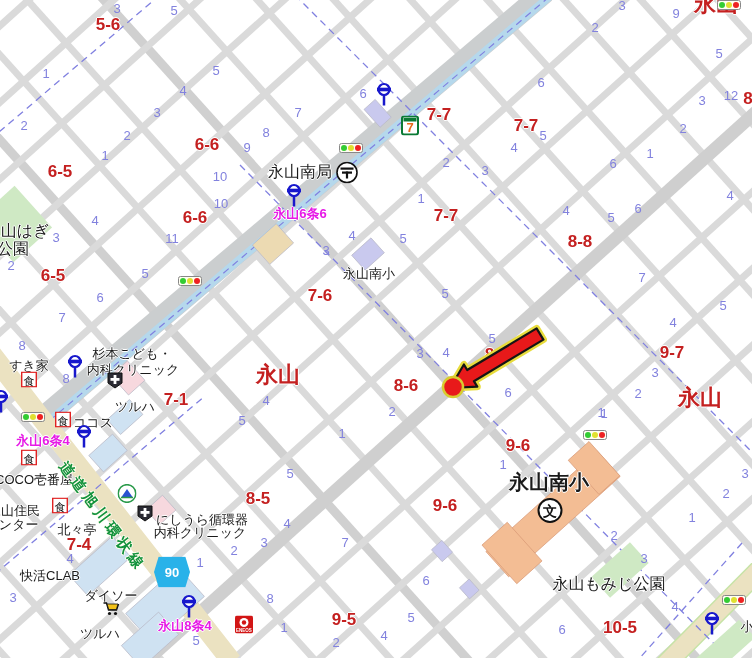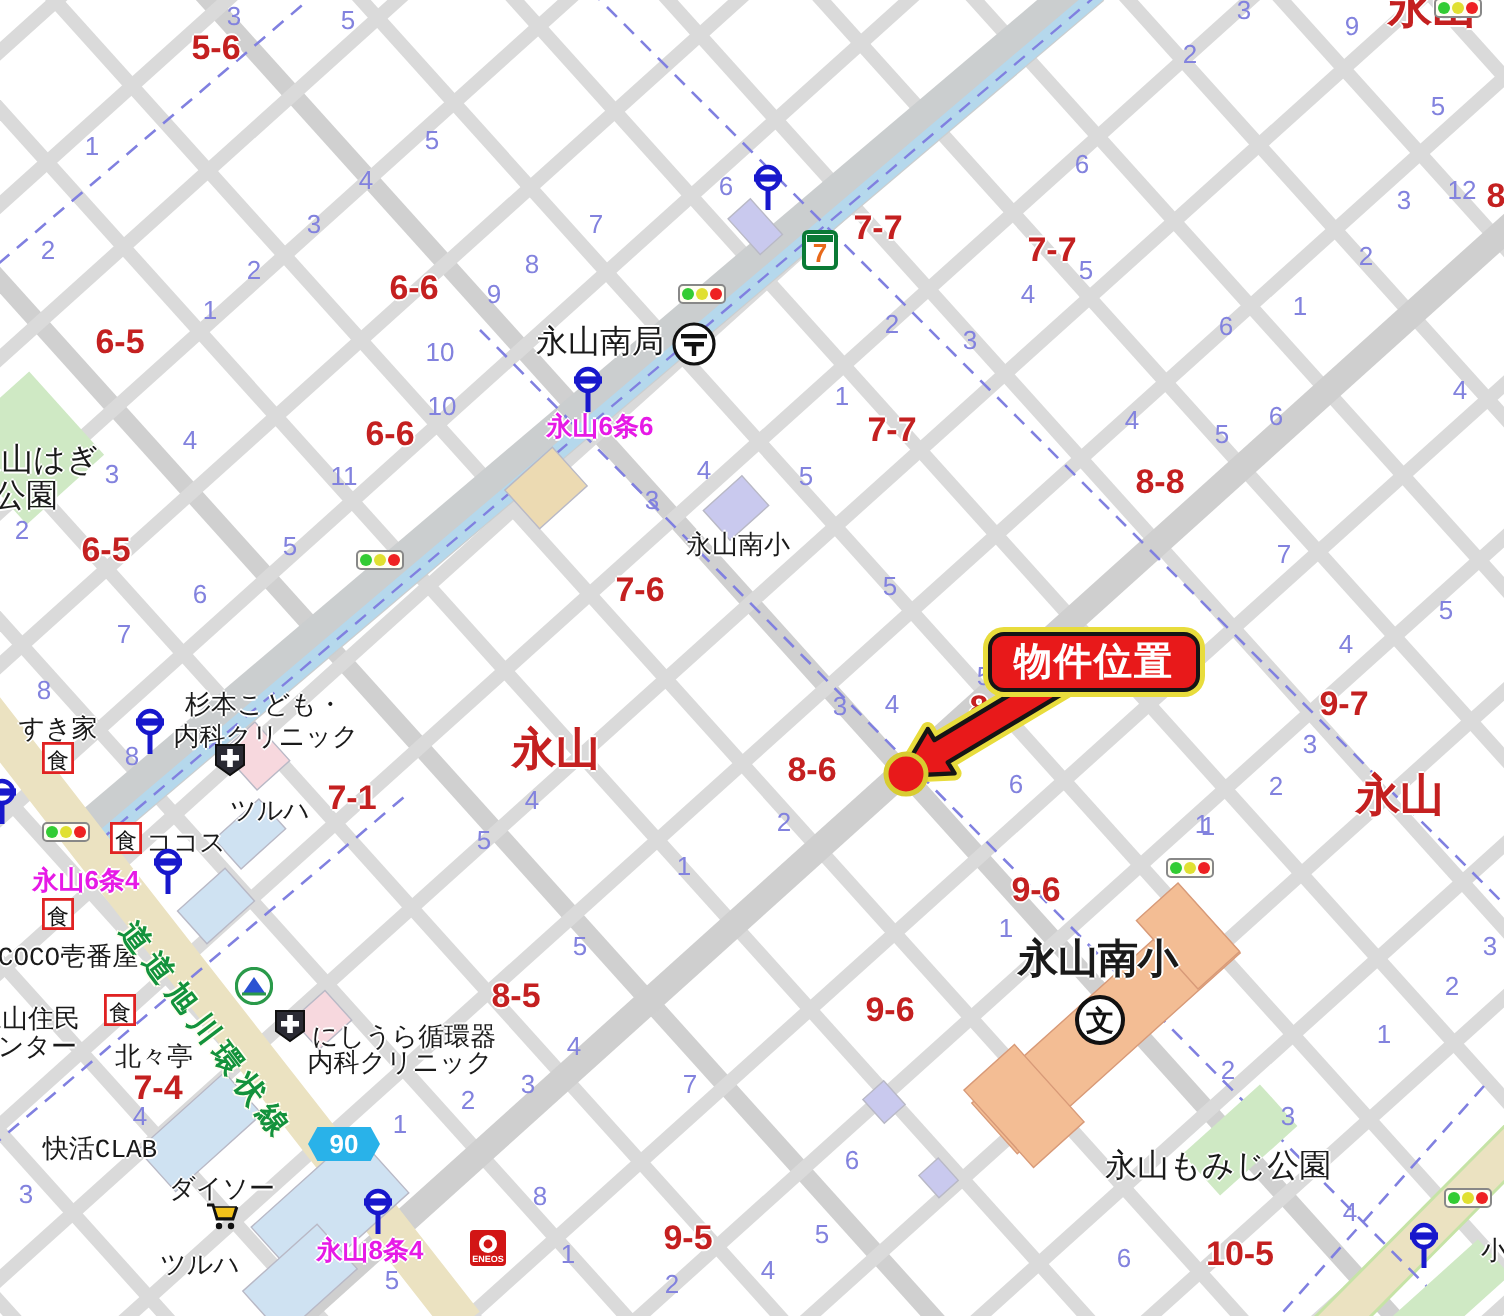--- a/index.html
+++ b/index.html
@@ -8,28 +8,28 @@
   #base,#overlay{position:absolute;left:0;top:0;}
   #overlay{z-index:5;pointer-events:none;}
   #labels{position:absolute;left:0;top:0;width:752px;height:658px;z-index:3;}
   .lbl{position:absolute;transform:translate(-50%,-50%);white-space:nowrap;line-height:1;}
   .block{color:#c42020;font-weight:bold;font-size:17px;
          text-shadow:1px 0 0 #fff,-1px 0 0 #fff,0 1px 0 #fff,0 -1px 0 #fff;}
   .district{color:#c42020;font-weight:bold;font-size:22px;
          text-shadow:1px 0 0 #fff,-1px 0 0 #fff,0 1px 0 #fff,0 -1px 0 #fff;}
   .lot{color:#8282de;font-size:13px;}
   .poi{color:#1a1a1a;font-size:13px;
-       text-shadow:1px 0 0 #fff,-1px 0 0 #fff,0 1px 0 #fff,0 -1px 0 #fff;font-family:Liberation Mono, monospace;}
+       text-shadow:1px 0 0 #fff,-1px 0 0 #fff,0 1px 0 #fff,0 -1px 0 #fff;}
   .poi.m{font-size:16px;}
   .poi.l{font-size:20px;font-weight:bold;}
   .busname{color:#e61ae6;font-size:13px;font-weight:bold;
        text-shadow:1px 0 0 #fff,-1px 0 0 #fff,0 1px 0 #fff,0 -1px 0 #fff;}
   .roadname{color:#13923c;font-size:15px;font-weight:bold;letter-spacing:4px;
        text-shadow:1px 0 0 #fffef0,-1px 0 0 #fffef0,0 1px 0 #fffef0,0 -1px 0 #fffef0;}
-  .routebadge{width:36px;height:17px;background:#29b2e9;color:#fff;font-size:13px;font-weight:bold;
+  .routebadge{width:36px;height:31px;background:#29b2e9;color:#fff;font-size:13px;font-weight:bold;
        display:flex;align-items:center;justify-content:center;
        clip-path:polygon(13% 0,87% 0,100% 50%,87% 100%,13% 100%,0 50%);}
   #banner{position:absolute;left:51px;top:29px;width:651px;height:31px;z-index:7;
        background:#f8f8a8;border:2px solid #111;box-sizing:border-box;
        display:flex;align-items:center;justify-content:center;
        font-size:22px;font-weight:bold;color:#000;}
   #marker-box{position:absolute;left:494px;top:316px;width:106px;height:30px;z-index:6;
        background:#e8191a;border:2.5px solid #151515;border-radius:8px;box-sizing:border-box;
        box-shadow:0 0 0 2.5px #e8dc3c;display:flex;align-items:center;justify-content:center;
        color:#fff;font-size:19px;font-weight:bold;letter-spacing:1px;}
@@ -425,19 +425,16 @@
     </div>
 
   <svg id="overlay" width="752" height="658" viewBox="0 0 752 658">
     <g>
       <path d="M450 388 L477.3 386.7 L473.9 381.2 L543.4 339.6 L536.6 328.4 L467.2 370 L463.9 364.5 Z" fill="none" stroke="#e8dc3c" stroke-width="7" stroke-linejoin="round"></path>
       <path d="M450 388 L477.3 386.7 L473.9 381.2 L543.4 339.6 L536.6 328.4 L467.2 370 L463.9 364.5 Z" fill="#e8191a" stroke="#151515" stroke-width="2.2" stroke-linejoin="round"></path>
       <circle cx="453" cy="387" r="10" fill="#e8191a" stroke="#d8cc30" stroke-width="2.5"></circle>
     </g>
   </svg>
 
-  <div id="marker-box">
-    <span>物件位置</span>
-  </div>
 
 
 
 </div>
 
 </body></html>

